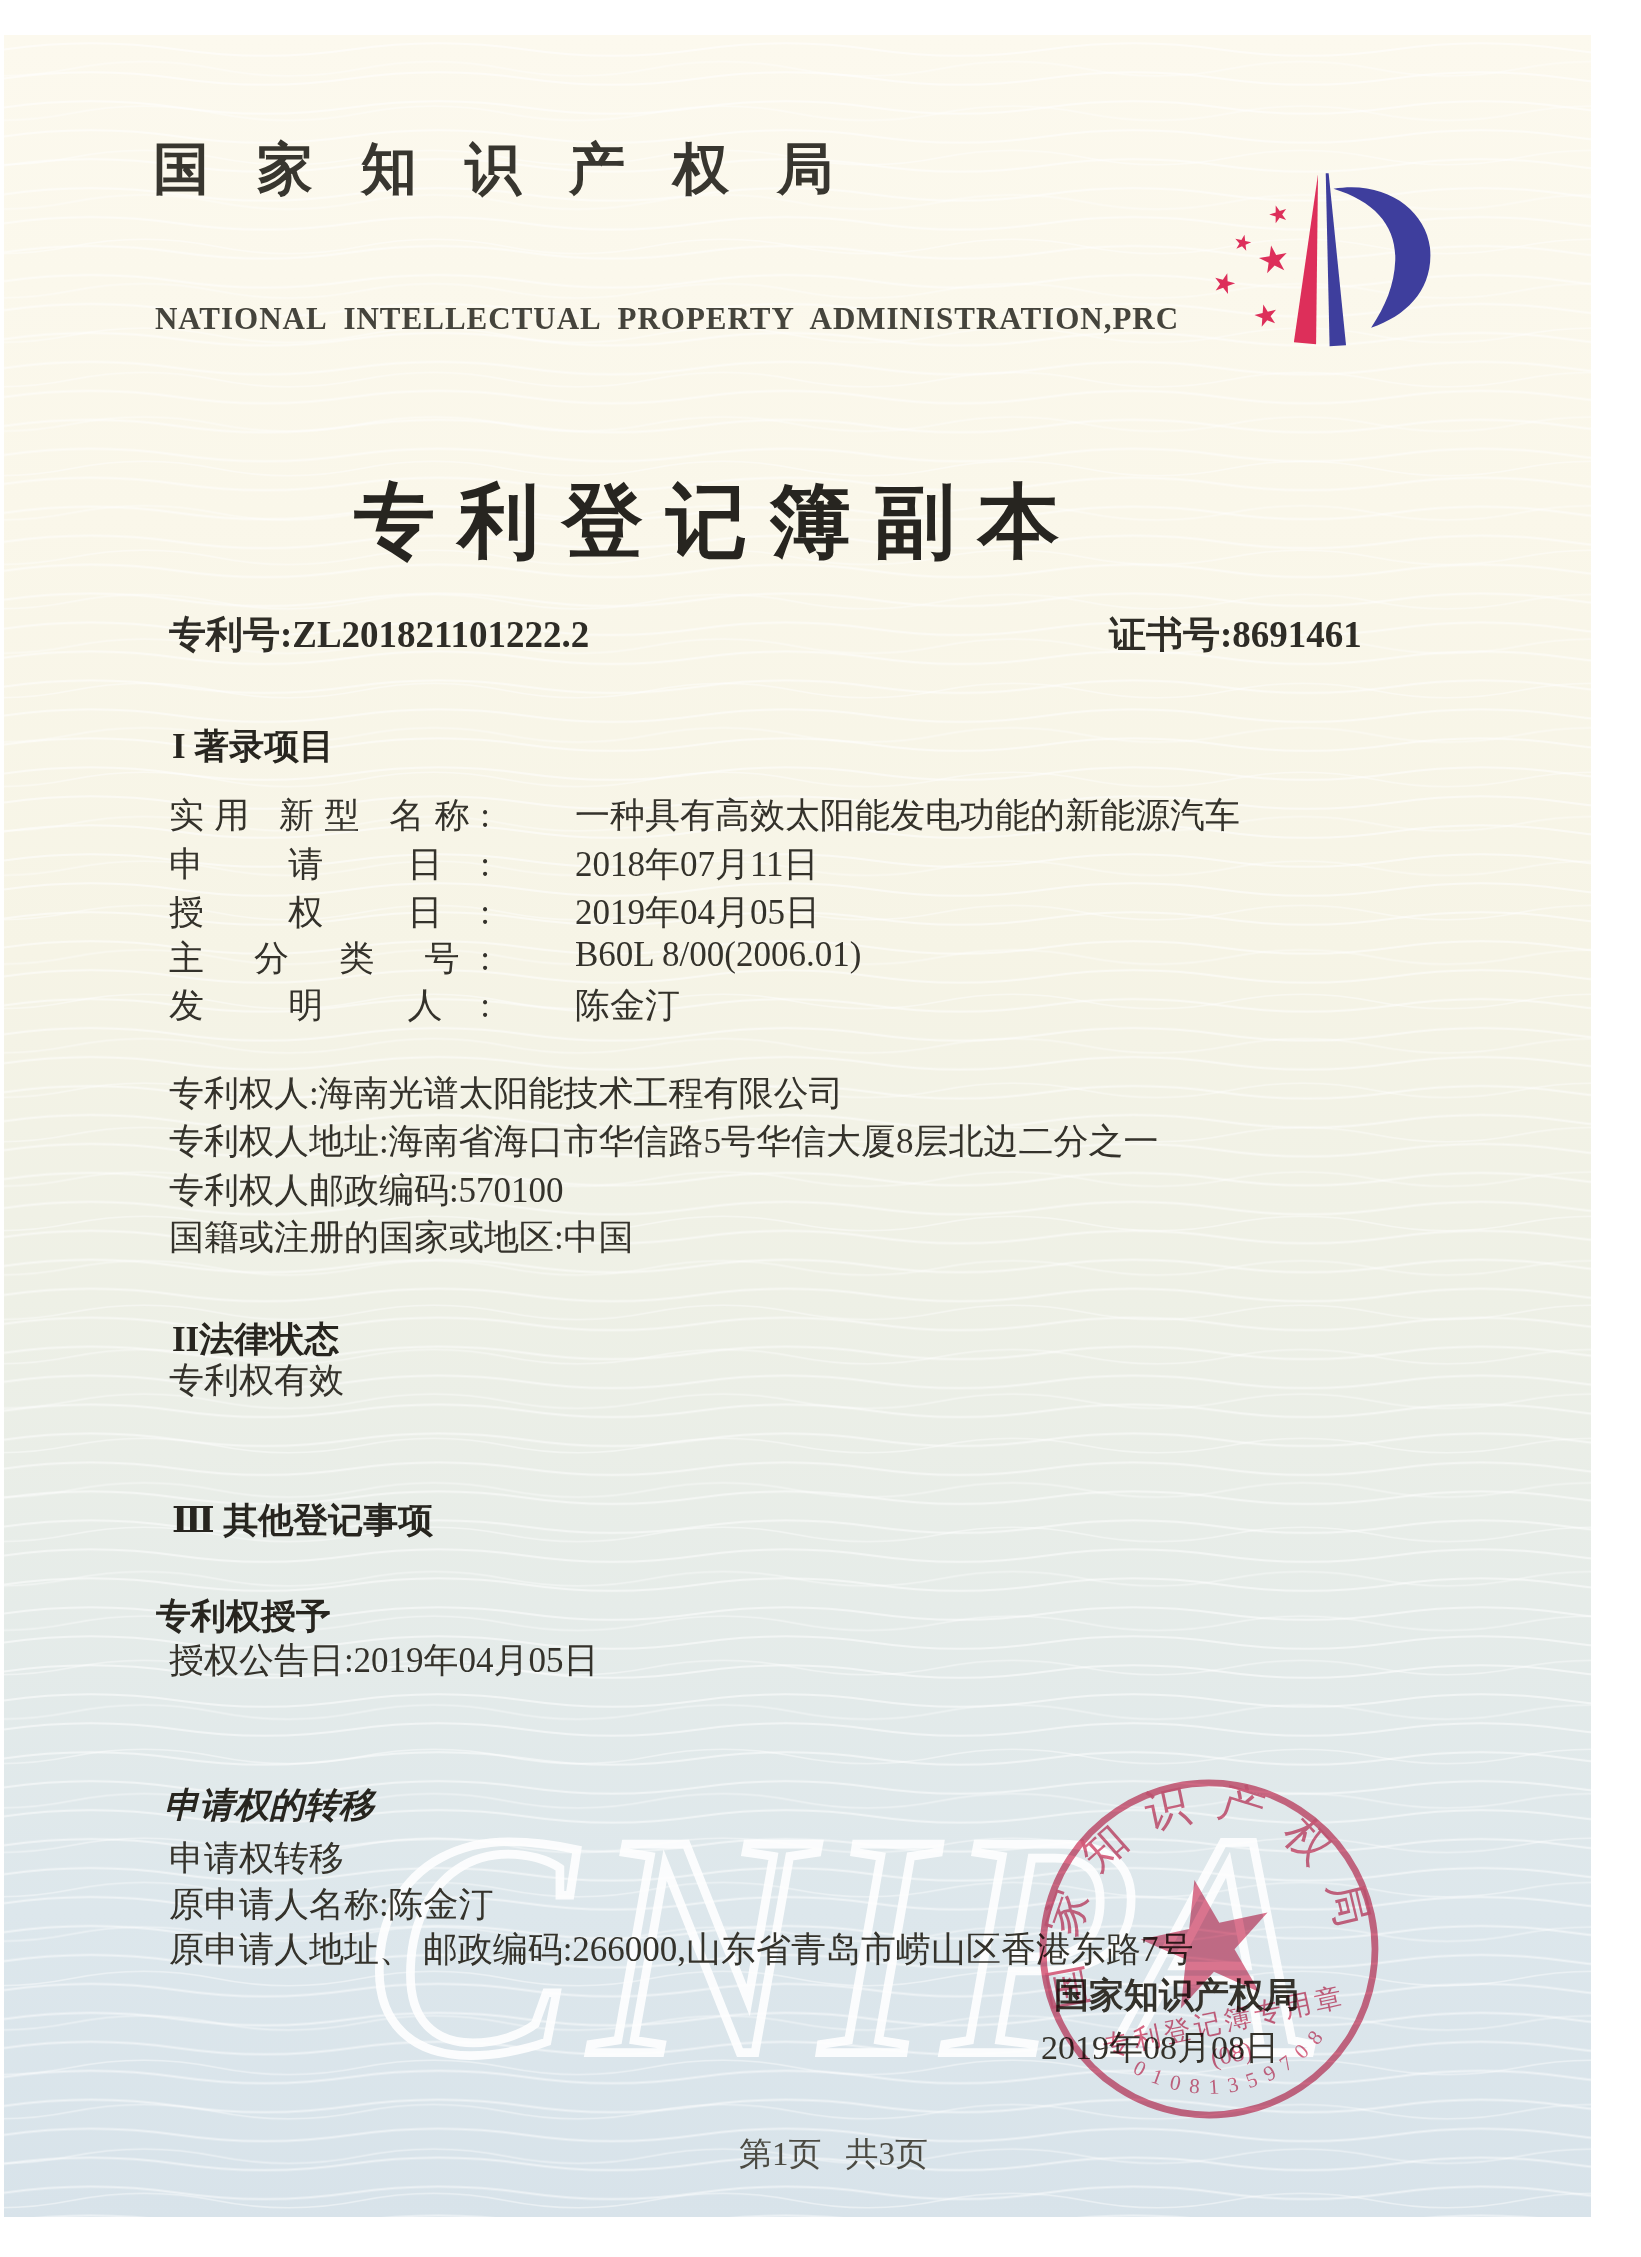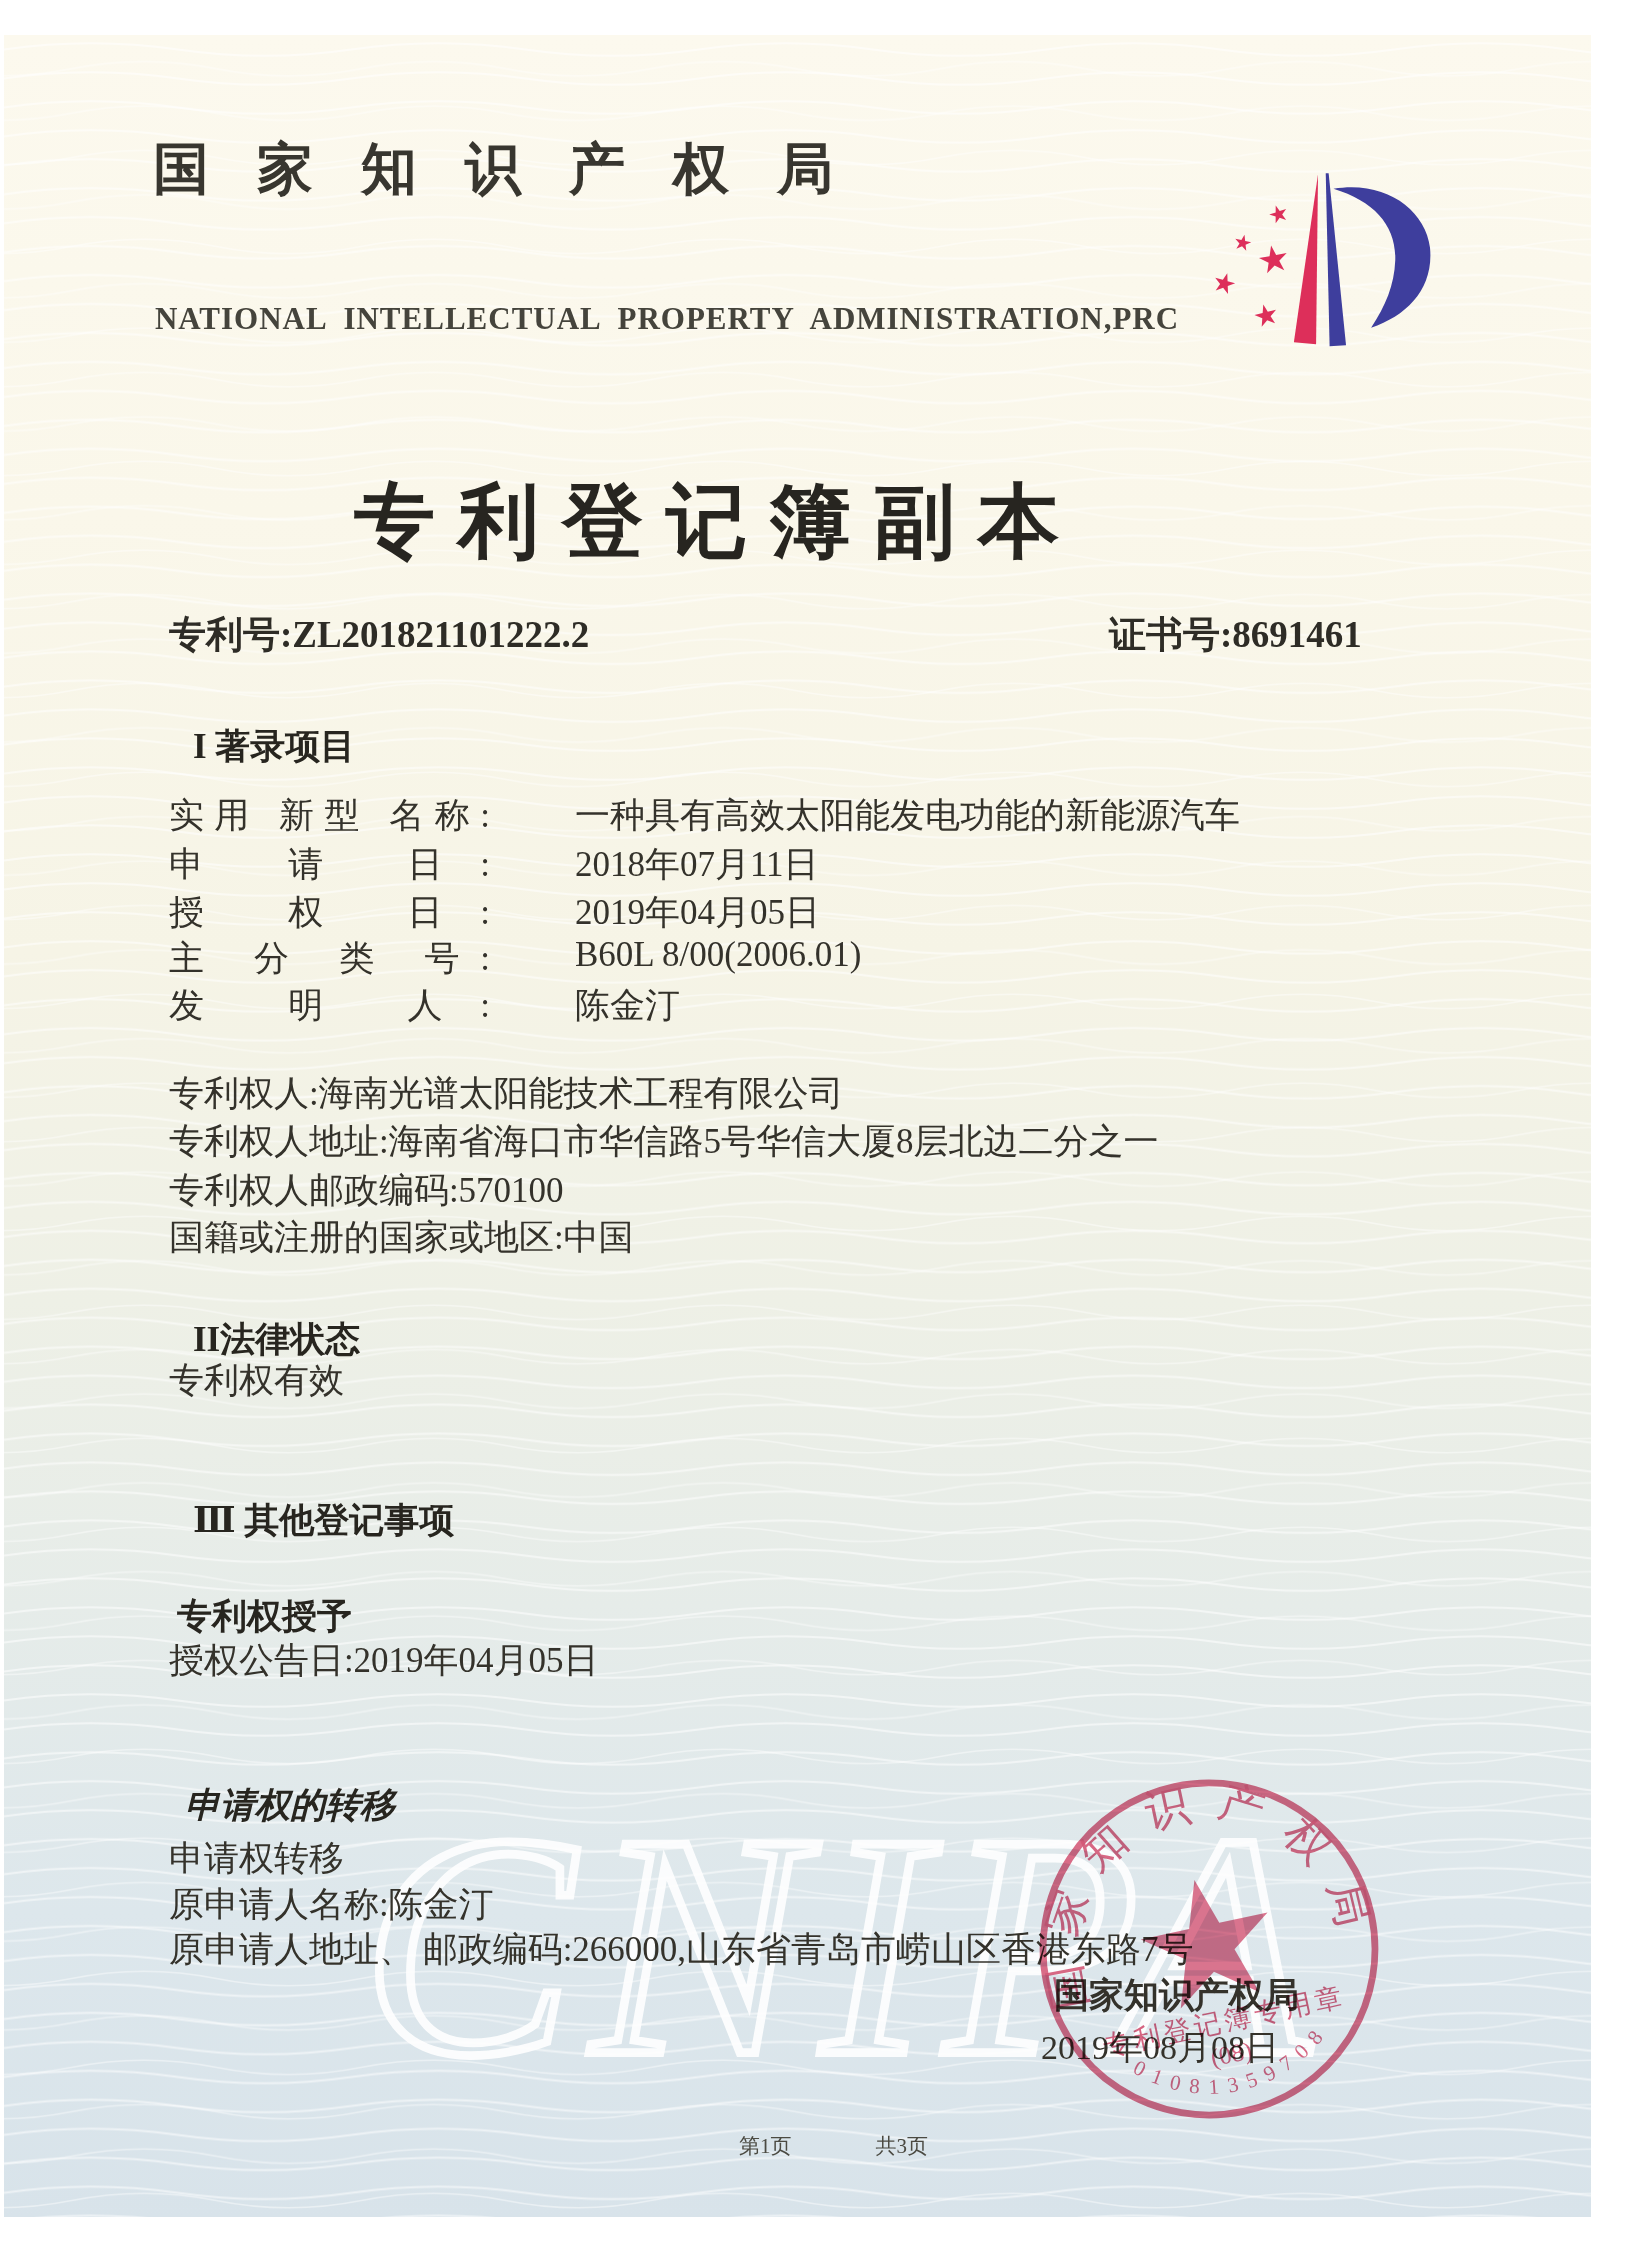--- a/index.html
+++ b/index.html
@@ -7,29 +7,29 @@
   .page{position:absolute;left:3.9px;top:35px;width:1587px;height:2182px;
         background:linear-gradient(180deg,#fcf9ee 0%,#faf7ea 22%,#f6f4e6 42%,#eef0e6 58%,#e6ece9 72%,#dde7ec 86%,#d8e3ea 100%);
         overflow:hidden;}
   .abs{position:absolute;}
   svg{display:block;}
   .waves{position:absolute;left:0;top:0;width:100%;height:100%;}
   .header-cn{left:149px;top:97px;font-size:56px;font-weight:700;letter-spacing:48px;color:#38362f;white-space:nowrap;}
   .header-en{left:151px;top:266px;font-size:31px;font-weight:700;letter-spacing:1px;word-spacing:8.7px;color:#45443c;white-space:nowrap;}
   .doc-title{left:350px;top:433px;font-size:81px;font-weight:700;letter-spacing:23px;color:#272520;white-space:nowrap;}
   .numline{top:575px;font-size:37px;font-weight:600;color:#2e2c26;white-space:nowrap;text-align:center;}
-  .sec-h{font-size:35px;font-weight:700;color:#27251f;white-space:nowrap;margin-left:21px;}
+  .sec-h{font-size:35px;font-weight:700;color:#27251f;white-space:nowrap;}
   .bodytxt{font-size:35px;color:#34322b;white-space:nowrap;}
   .row{left:165px;white-space:nowrap;}
   .lbl{display:inline-block;width:321px;font-size:35px;color:#34322b;text-align:justify;text-align-last:justify;vertical-align:top;}
   .val{display:inline-block;margin-left:85px;font-size:35px;color:#34322b;vertical-align:top;}
   .sig{font-weight:700;}
   .seal{position:absolute;left:1012px;top:1721px;width:386px;height:386px;mix-blend-mode:multiply;opacity:.85;}
   .wm{position:absolute;left:319px;top:1641px;width:1332px;height:483px;opacity:.9;}
-  .footer{left:735px;top:2097px;width:189px;display:flex;justify-content:space-between;font-size:21px;color:#4b4a42;}
+  .footer{left:735px;top:2097px;width:189px;display:flex;justify-content:space-between;font-size:33px;color:#4b4a42;}
 </style>
 </head>
 <body>
 
 <div class="page">
 
   <svg class="waves" width="1587" height="2182" viewBox="0 0 1644 2260" preserveAspectRatio="none">
     <defs>
       <pattern id="wv1" patternUnits="userSpaceOnUse" width="360" height="30">
         <path d="M0 15 Q 90 2 180 15 T 360 15" fill="none" stroke="#ffffff" stroke-width="2.2" opacity="0.55"></path>

